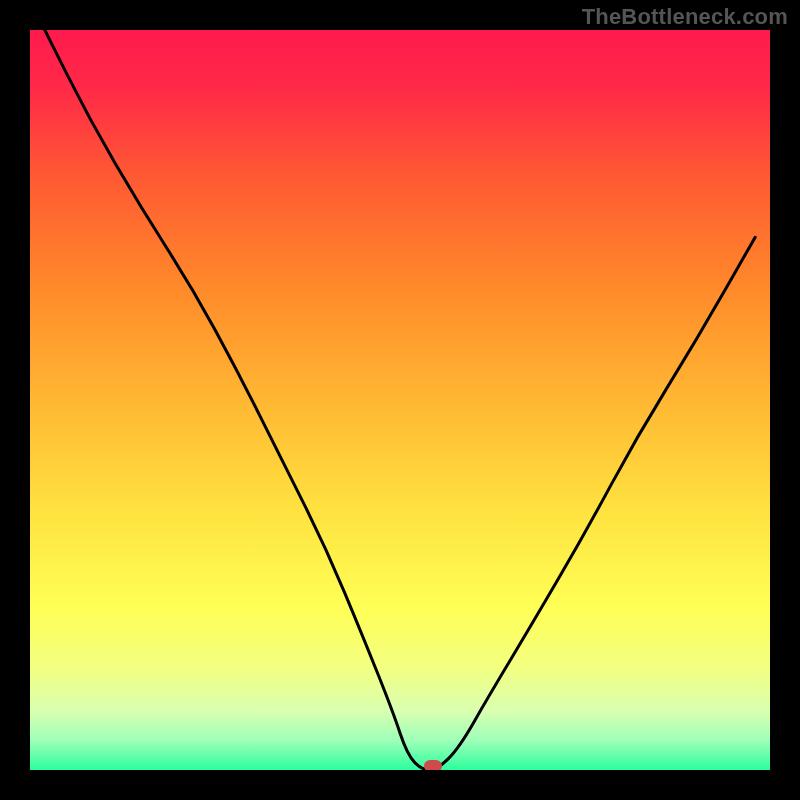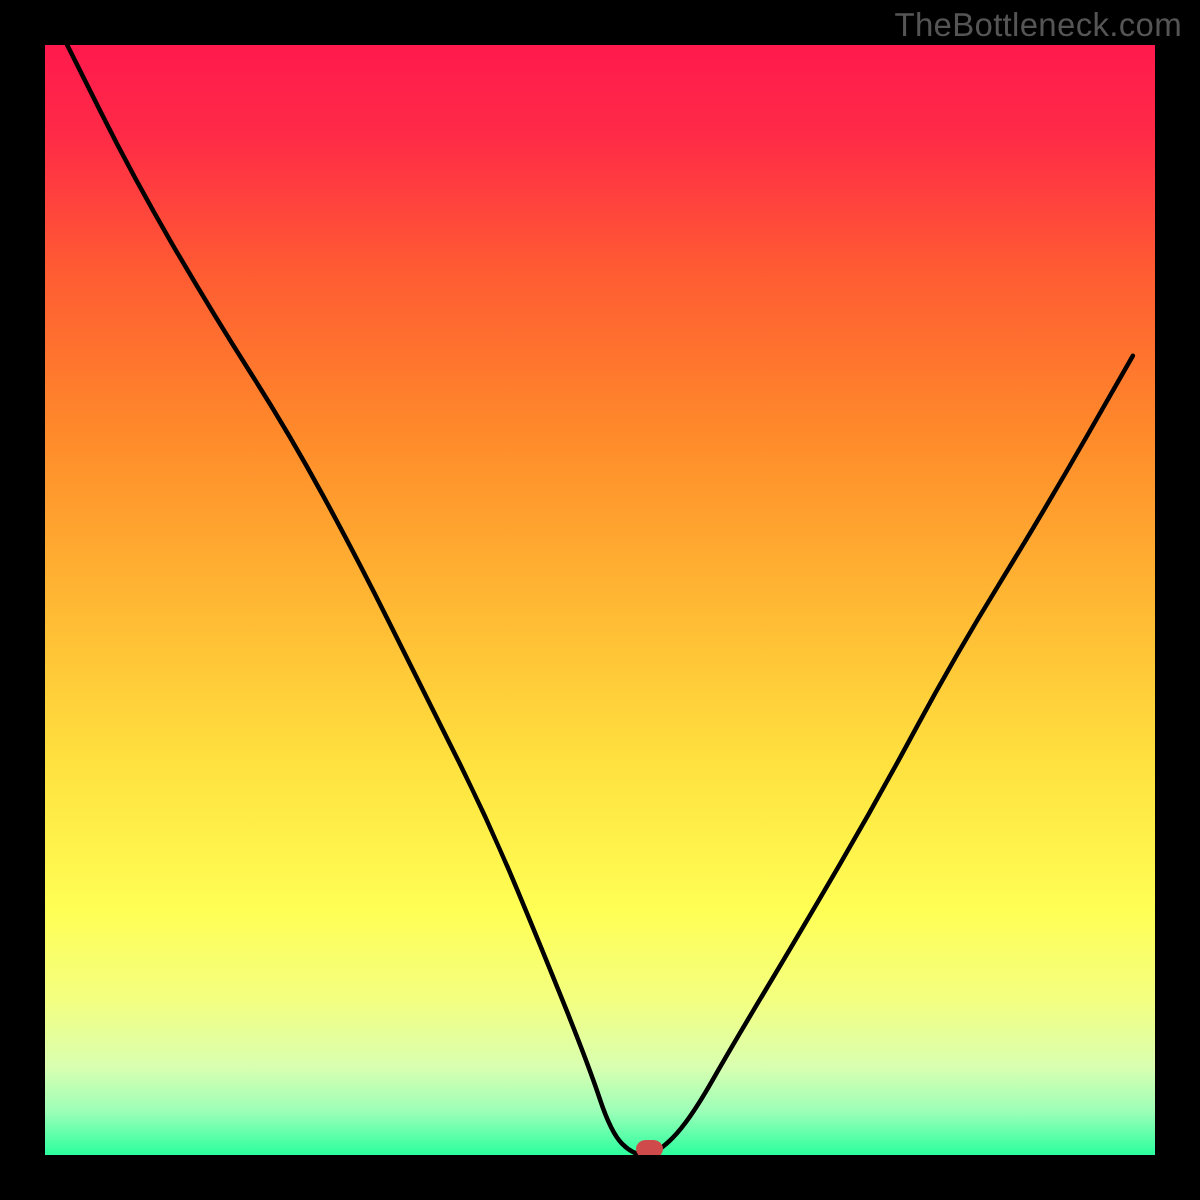--- a/index.html
+++ b/index.html
@@ -16,21 +16,21 @@
     width: 800px;
     height: 800px;
     background: #000;
   }
   .watermark {
     position: absolute;
     top: 4px;
     right: 12px;
     color: #555;
     font-size: 22px;
-    font-weight: 400;
+    font-weight: 700;
     letter-spacing: 0.2px;
     user-select: none;
   }
   .plot {
     position: absolute;
     left: 30px;
     top: 30px;
     width: 740px;
     height: 740px;
     overflow: hidden;

